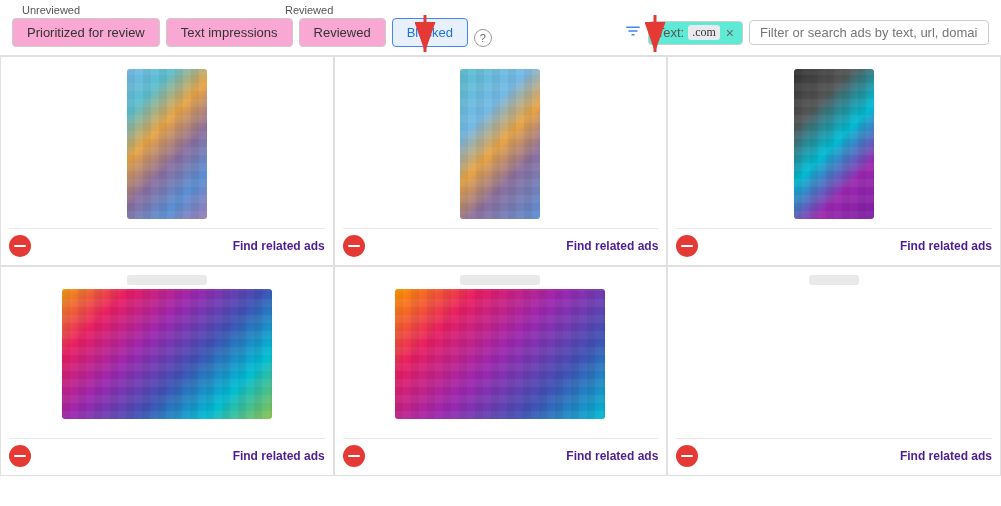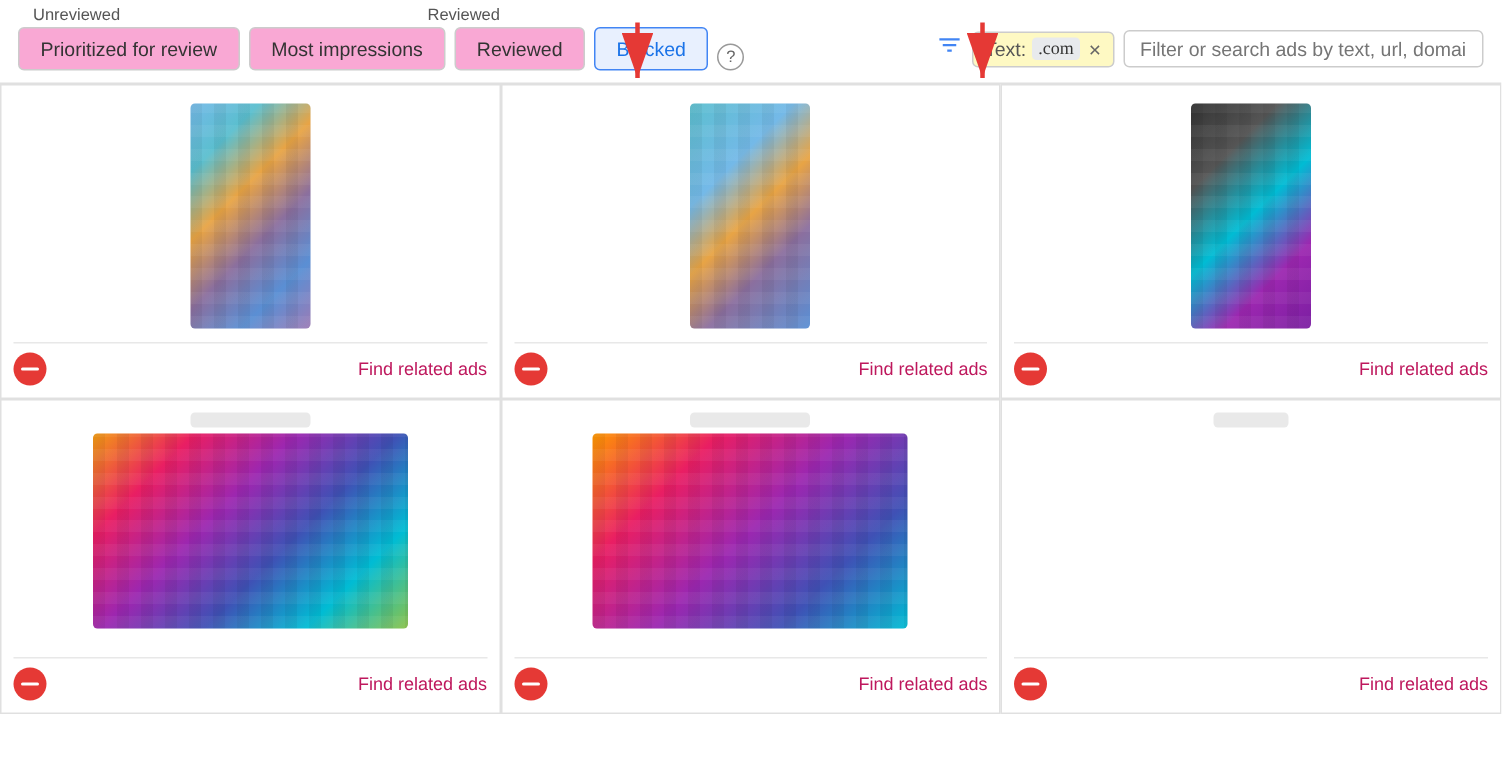--- a/index.html
+++ b/index.html
@@ -85,21 +85,21 @@
     }
 
     .filter-tag {
       display: flex;
       align-items: center;
       border: 1px solid #ccc;
       border-radius: 4px;
       padding: 3px 8px;
       font-size: 13px;
       gap: 4px;
-      background: #fef9c3;
+      background: #5eead4;
     }
 
     .filter-tag-label {
       color: #555;
       font-weight: 500;
     }
 
     .filter-tag-value {
       color: #333;
       background: #e8eaed;
@@ -175,23 +175,24 @@
 
     .block-icon::before {
       content: '';
       width: 12px;
       height: 2px;
       background: #fff;
       border-radius: 2px;
     }
 
     .find-related {
-      color: #be185d;
+      color: #4c1d95;
       font-size: 12px;
       cursor: pointer;
+      font-weight: bold;
     }
 
     
     .pixel-art-1 { background: linear-gradient(135deg, #74b9e8 0%, #5bbfcf 20%, #e8a445 40%, #8b6f9e 60%, #5a8fd4 80%, #9c7bb5 100%); }
     .pixel-art-2 { background: linear-gradient(135deg, #5bbfcf 0%, #74b9e8 30%, #e8a445 50%, #8b6f9e 70%, #5a8fd4 100%); }
     .pixel-art-3 { background: linear-gradient(135deg, #333 0%, #555 25%, #00bcd4 50%, #9c27b0 75%, #7b1fa2 100%); }
     .pixel-art-wide1 { background: linear-gradient(135deg, #f39c12 0%, #e91e63 20%, #9c27b0 40%, #3f51b5 60%, #00bcd4 80%, #8bc34a 100%); }
     .pixel-art-wide2 { background: linear-gradient(135deg, #ff9800 0%, #e91e63 25%, #9c27b0 50%, #3f51b5 75%, #00bcd4 100%); }
 
     .tall-ad-shape {
@@ -258,21 +259,21 @@
 <body>
 
 <div class="top-bar-wrapper">
 
   <div class="top-bar">
     <span class="section-label label-unreviewed">Unreviewed</span>
     <span class="section-label label-reviewed">Reviewed</span>
 
     <div class="btn-group">
       <button class="btn">Prioritized for review</button>
-      <button class="btn">Most impressions</button>
+      <button class="btn">Text impressions</button>
       <button class="btn">Reviewed</button>
       <button class="btn active">Blocked</button>
       <div class="help-icon">?</div>
     </div>
 
     <div class="filter-section">
 
       <span class="filter-icon">
         <svg width="18" height="18" viewBox="0 0 24 24" fill="#4285f4">
           <path d="M10 18h4v-2h-4v2zM3 6v2h18V6H3zm3 7h12v-2H6v2z"></path>

